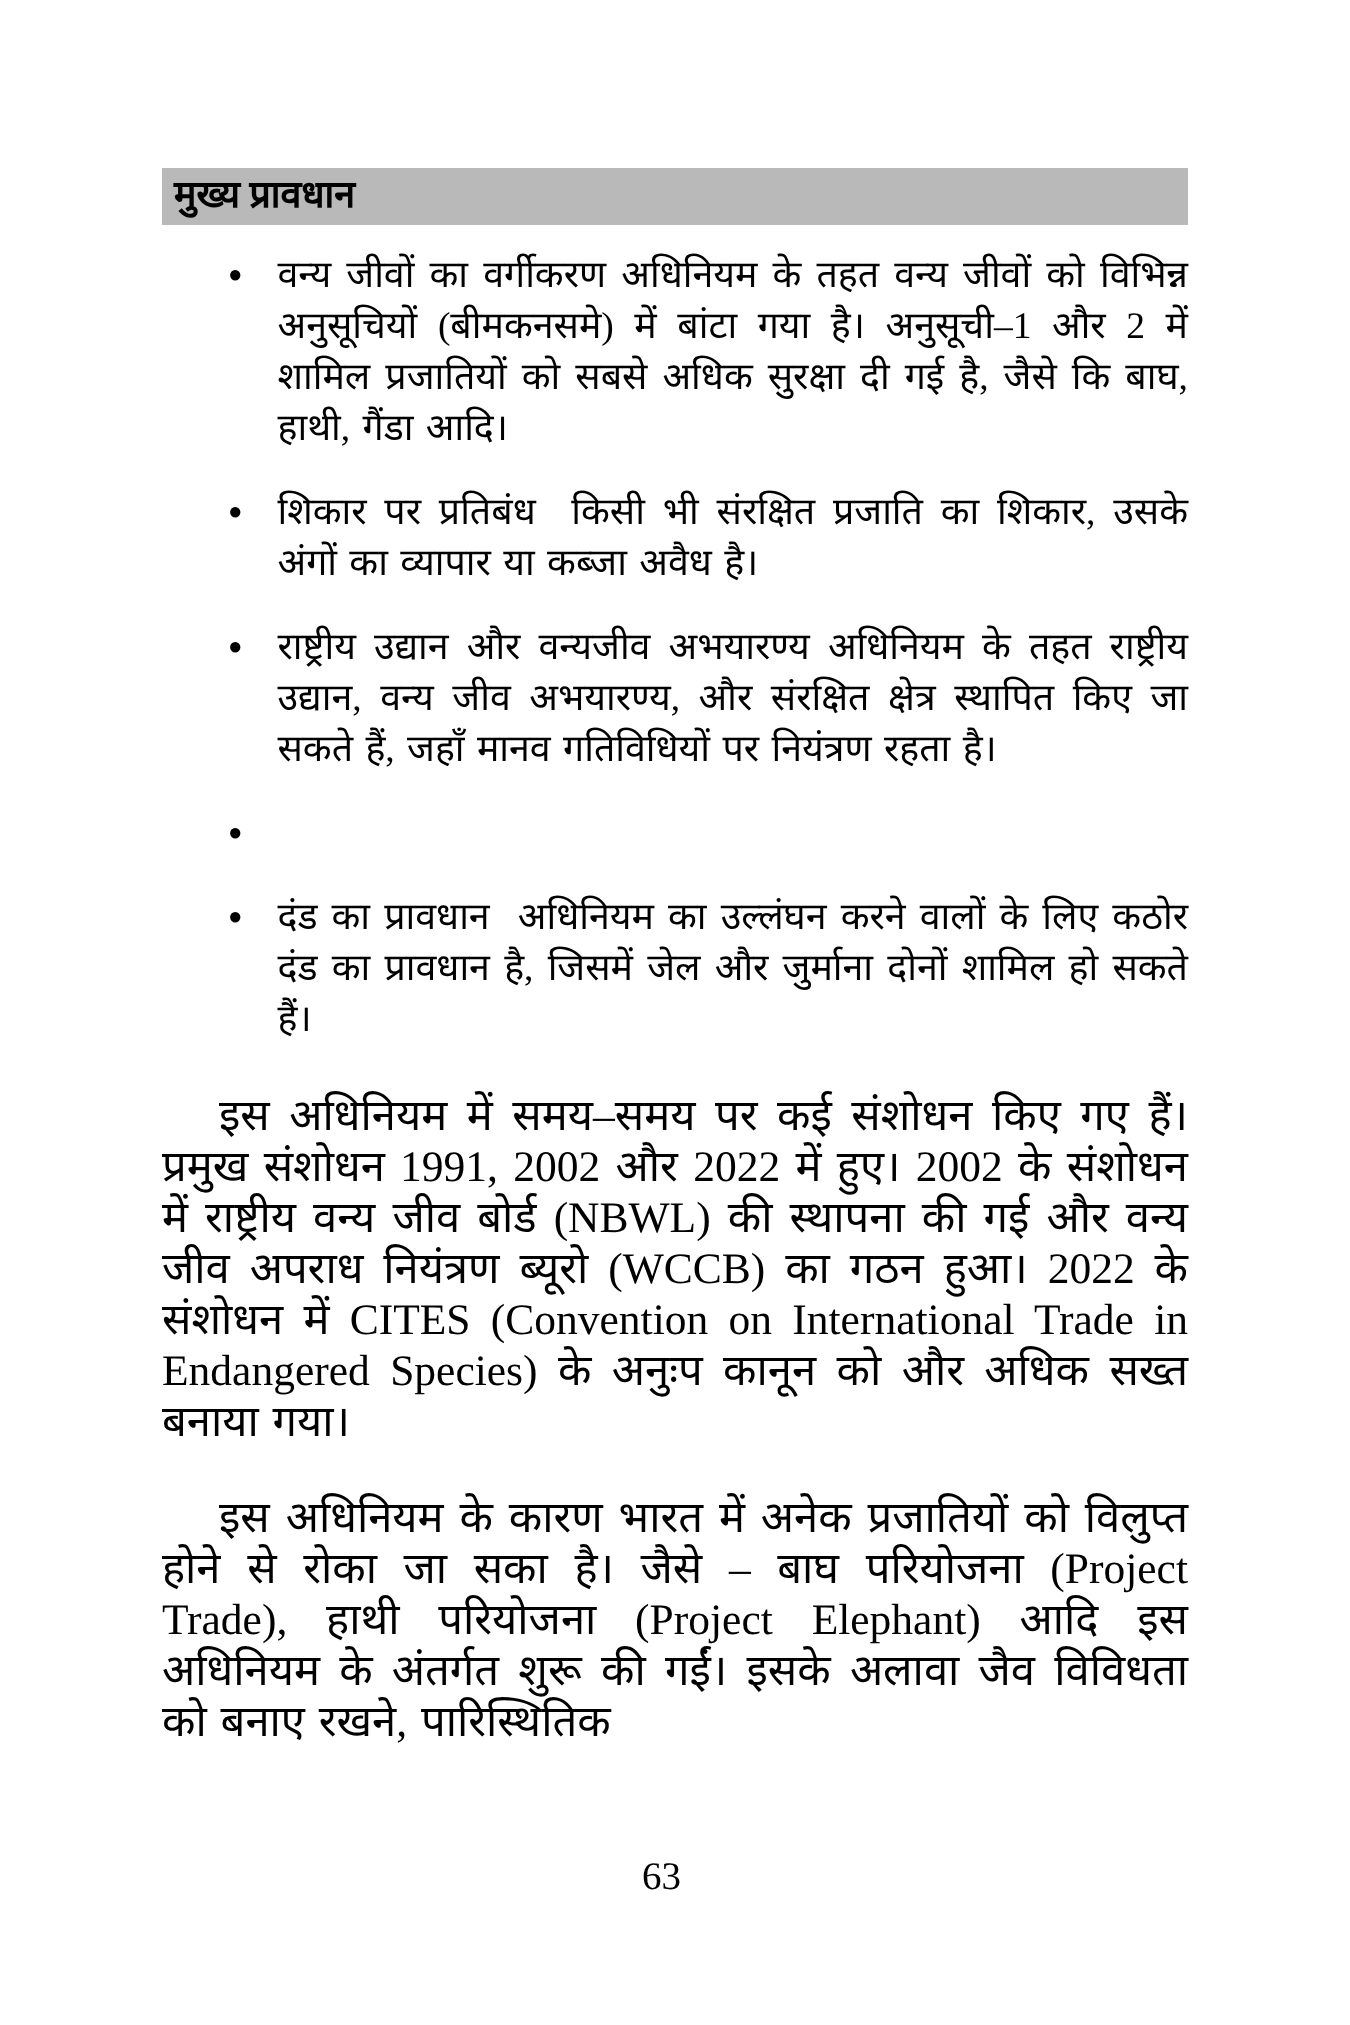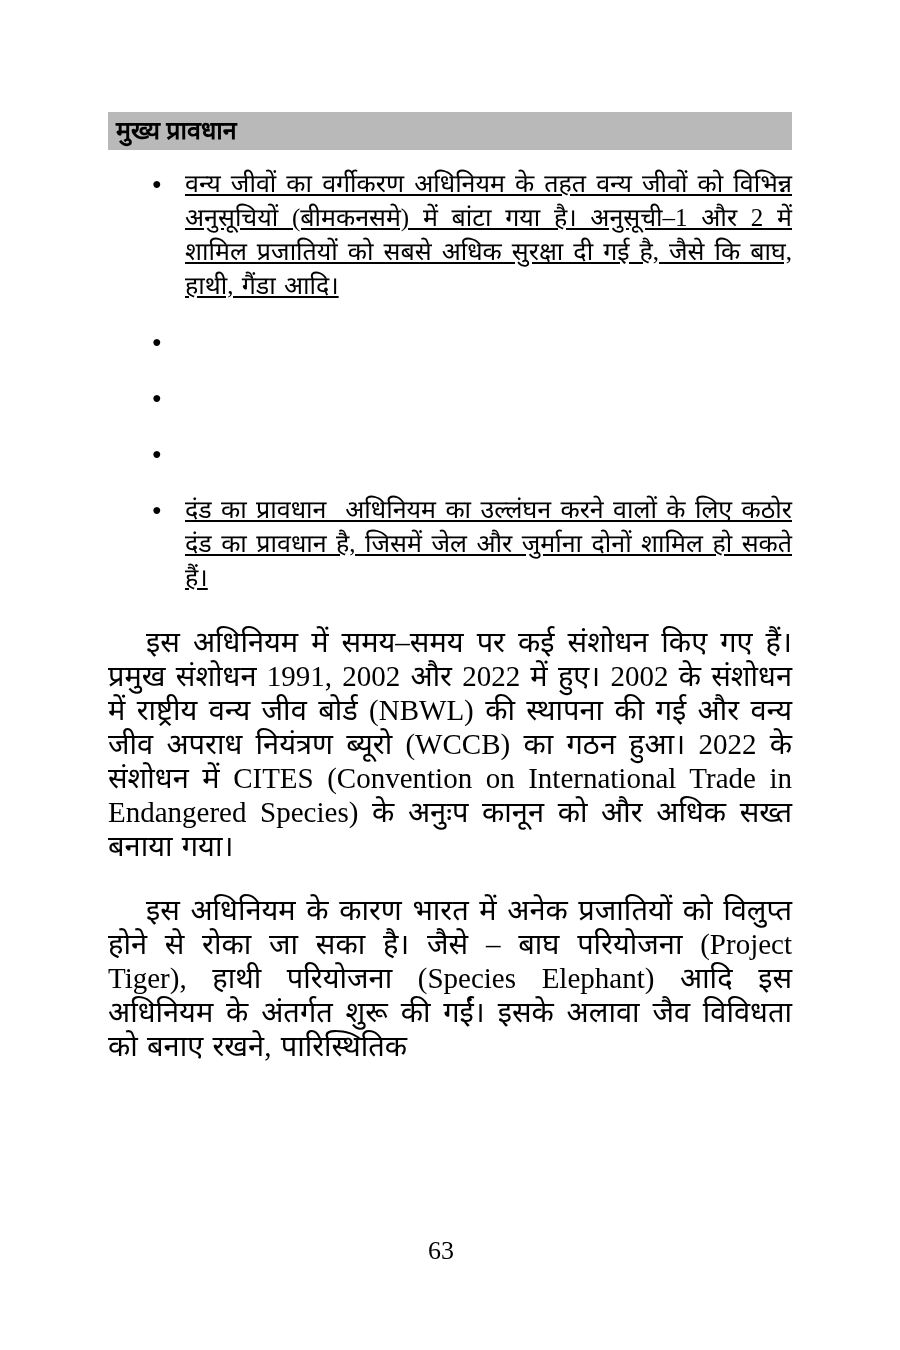--- a/index.html
+++ b/index.html
@@ -45,21 +45,20 @@
     font-size: 16px;
     line-height: 34px;
     color: #000;
   }
   .bullet-text {
     flex: 1;
     font-size: 25px;
     line-height: 34px;
     text-align: justify;
     word-spacing: 2px;
-    text-decoration: underline;
   }
   .section {
     margin-top: 30px;
   }
   .para {
     margin: 20px 0 0 0;
     font-size: 29px;
     line-height: 34px;
     text-align: justify;
     text-indent: 38px;
@@ -84,36 +83,38 @@
     <span class="heading-label">मुख्य प्रावधान</span>
   </div>
 
   <div class="bullet-list">
     <div class="bullet-item">
       <span class="bullet-marker">●</span>
       <div class="bullet-text">वन्य जीवों का वर्गीकरण अधिनियम के तहत वन्य जीवों को विभिन्न अनुसूचियों (बीमकनसमे) में बांटा गया है। अनुसूची–1 और 2 में शामिल प्रजातियों को सबसे अधिक सुरक्षा दी गई है, जैसे कि बाघ, हाथी, गैंडा आदि।</div>
     </div>
     <div class="bullet-item">
       <span class="bullet-marker">●</span>
+      <div class="bullet-text">शिकार पर प्रतिबंध&nbsp; किसी भी संरक्षित प्रजाति का शिकार, उसके अंगों का व्यापार या कब्जा अवैध है।</div>
     </div>
     <div class="bullet-item">
       <span class="bullet-marker">●</span>
+      <div class="bullet-text">राष्ट्रीय उद्यान और वन्यजीव अभयारण्य अधिनियम के तहत राष्ट्रीय उद्यान, वन्य जीव अभयारण्य, और संरक्षित क्षेत्र स्थापित किए जा सकते हैं, जहाँ मानव गतिविधियों पर नियंत्रण रहता है।</div>
     </div>
     <div class="bullet-item">
       <span class="bullet-marker">●</span>
     </div>
     <div class="bullet-item">
       <span class="bullet-marker">●</span>
       <div class="bullet-text">दंड का प्रावधान&nbsp; अधिनियम का उल्लंघन करने वालों के लिए कठोर दंड का प्रावधान है, जिसमें जेल और जुर्माना दोनों शामिल हो सकते हैं।</div>
     </div>
   </div>
 
   <div class="section">
     <p class="para">इस अधिनियम में समय–समय पर कई संशोधन किए गए हैं। प्रमुख संशोधन 1991, 2002 और 2022 में हुए। 2002 के संशोधन में राष्ट्रीय वन्य जीव बोर्ड (NBWL) की स्थापना की गई और वन्य जीव अपराध नियंत्रण ब्यूरो (WCCB) का गठन हुआ। 2022 के संशोधन में CITES (Convention on International Trade in Endangered Species) के अनुःप कानून को और अधिक सख्त बनाया गया।</p>
   </div>
 
   <div class="section">
-    <p class="para">इस अधिनियम के कारण भारत में अनेक प्रजातियों को विलुप्त होने से रोका जा सका है। जैसे – बाघ परियोजना (Project Tiger), हाथी परियोजना (Species Elephant) आदि इस अधिनियम के अंतर्गत शुरू की गईं। इसके अलावा जैव विविधता को बनाए रखने, पारिस्थितिक</p>
+    <p class="para">इस अधिनियम के कारण भारत में अनेक प्रजातियों को विलुप्त होने से रोका जा सका है। जैसे – बाघ परियोजना (Project Trade), हाथी परियोजना (Project Elephant) आदि इस अधिनियम के अंतर्गत शुरू की गईं। इसके अलावा जैव विविधता को बनाए रखने, पारिस्थितिक</p>
   </div>
 
   <div class="page-number">63</div>
 
 </div>
 
 </body></html>

